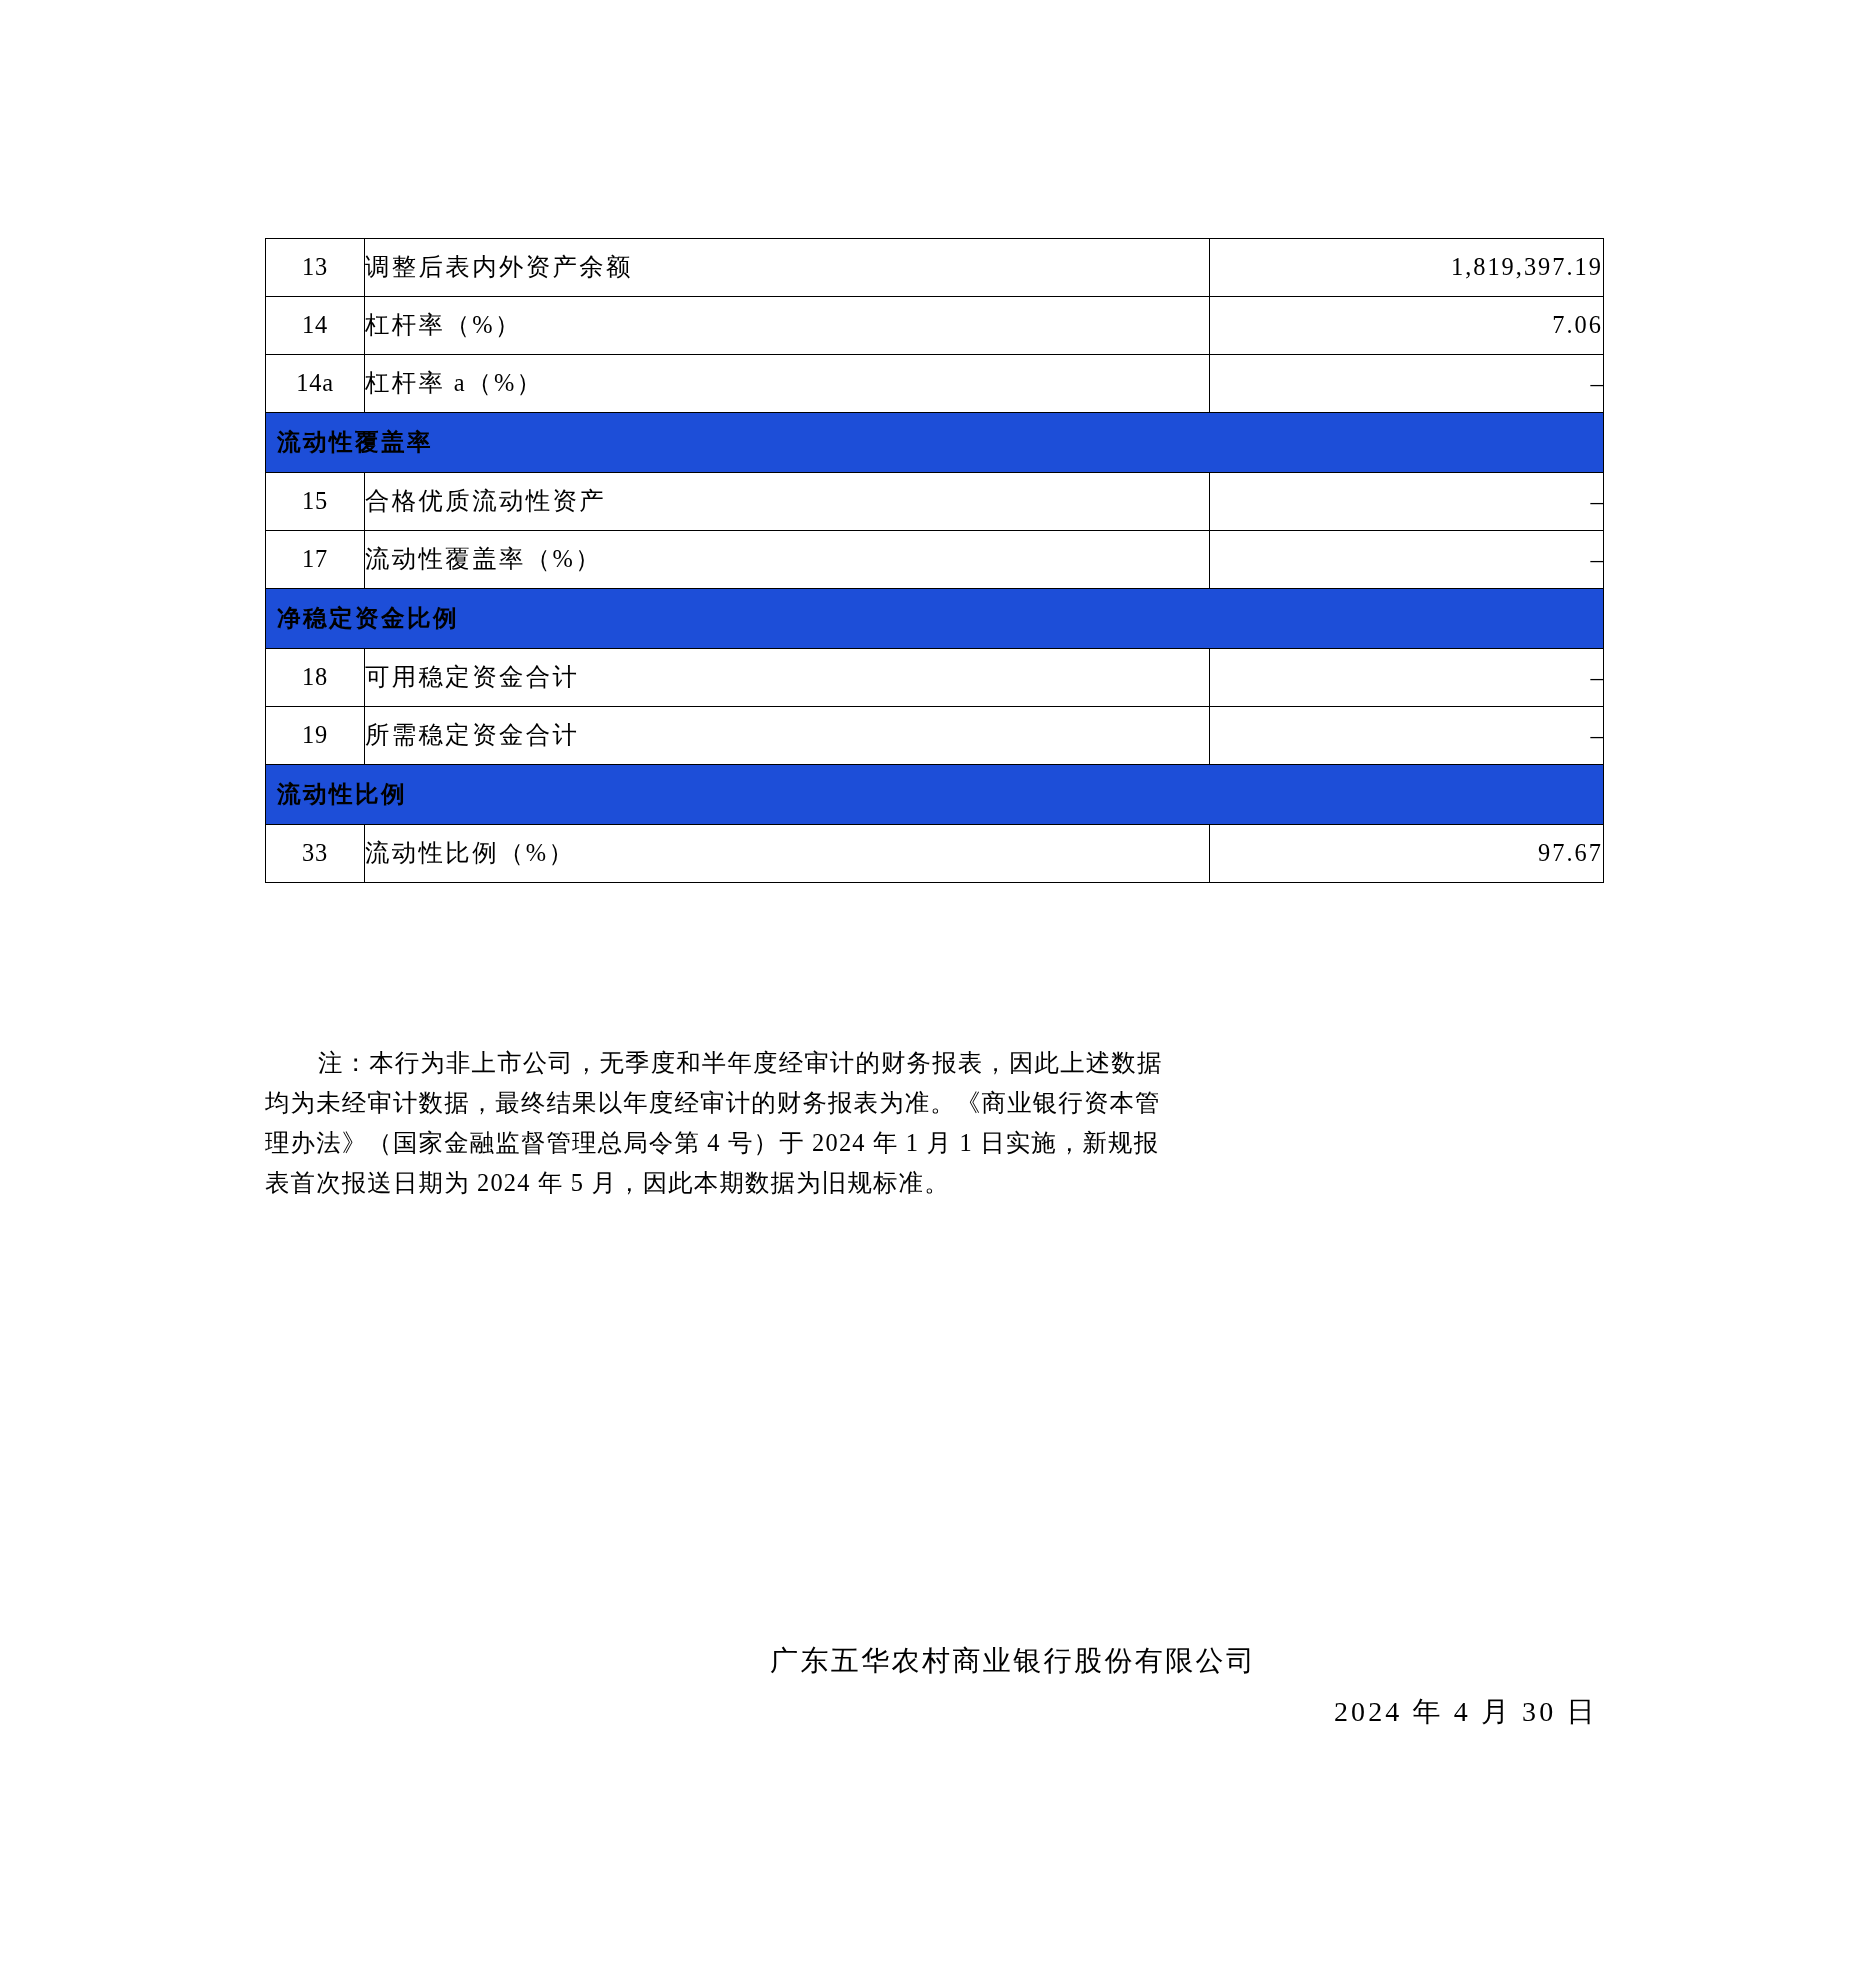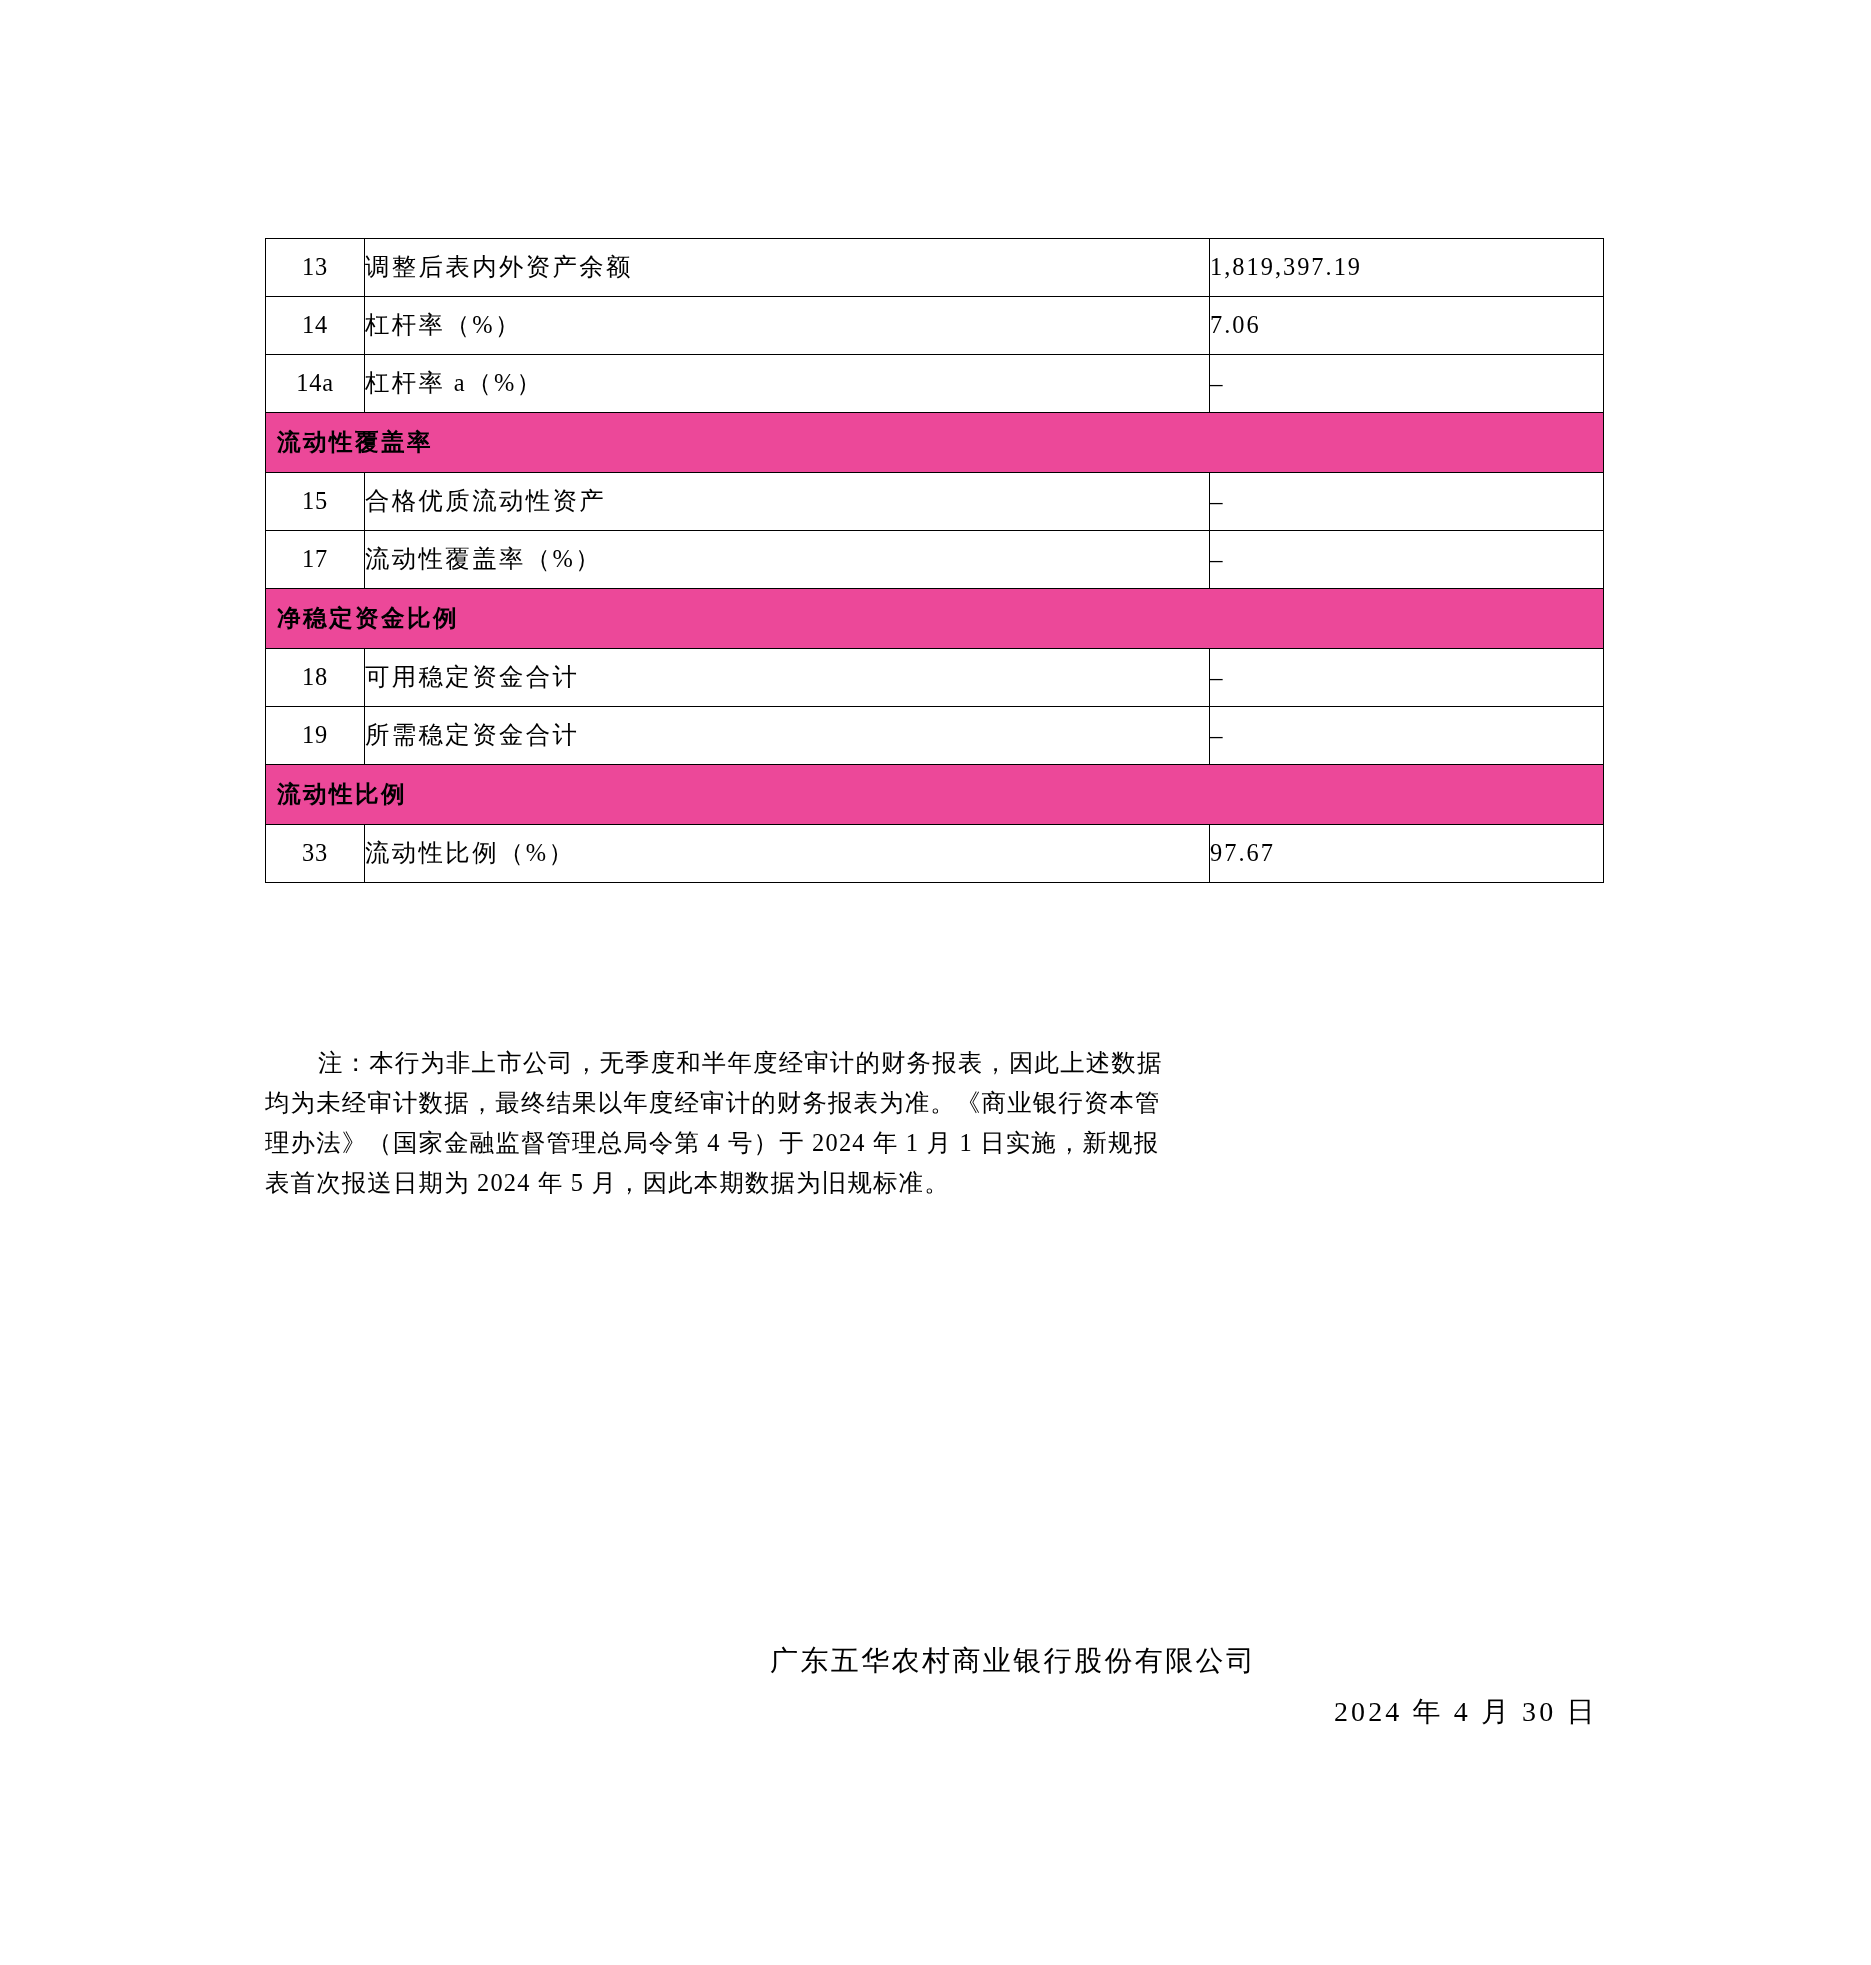--- a/index.html
+++ b/index.html
@@ -51,29 +51,29 @@
     text-align: center;
     font-family: "Liberation Serif", "DejaVu Serif", serif;
     letter-spacing: 0.8px;
   }
   td.label {
     text-align: left;
     padding-left: 12.6px;
     letter-spacing: 2.4px;
   }
   td.value {
-    text-align: left;
+    text-align: right;
     letter-spacing: 2px;
   }
   td.value.dash {
     letter-spacing: 0;
     font-size: 25px;
   }
   tr.section td {
-    background: #ec4899;
+    background: #1d4ed8;
     text-align: left;
     padding-left: 11px;
     font-weight: bold;
     letter-spacing: 2.4px;
     height: 59px;
     font-family: "Liberation Sans", "DejaVu Sans", sans-serif;
     font-size: 23.6px;
   }
 
   

